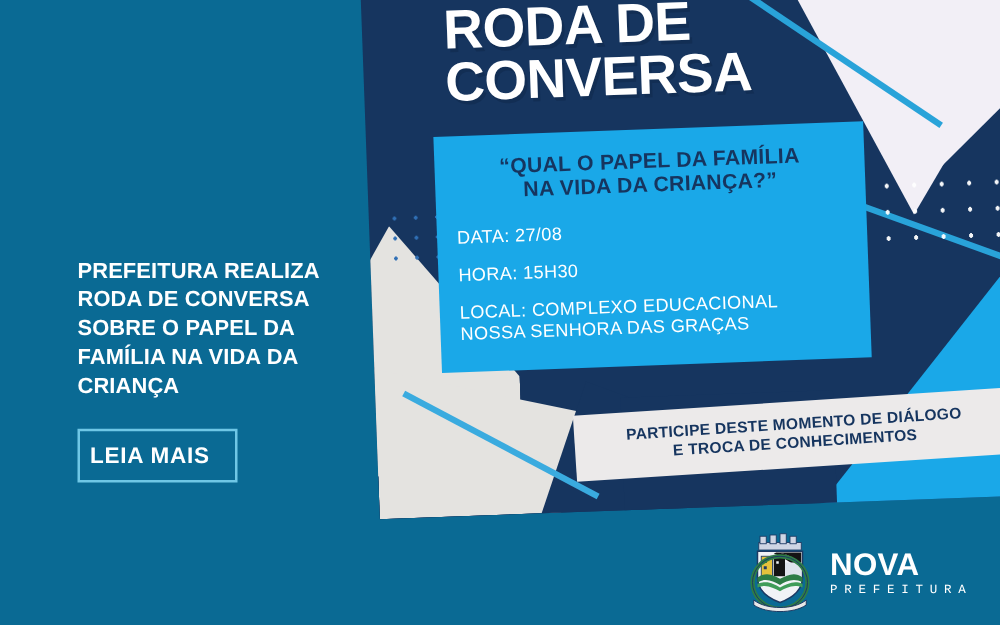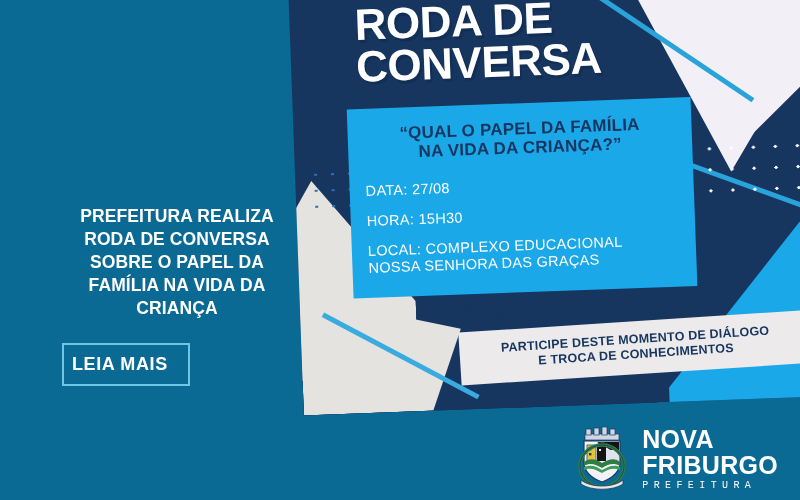--- a/index.html
+++ b/index.html
@@ -29,21 +29,20 @@
   }
   .headline {
     font-family: "Liberation Sans", sans-serif;
     font-weight: bold;
     font-size: 17.5px;
     line-height: 1.31;
     letter-spacing: 0.1px;
     color: #ffffff;
     text-transform: uppercase;
     margin: 0;
-    text-align: center;
   }
   .cta-btn {
     margin-top: 23px;
     display: inline-block;
     border: 2px solid #6fc7e6;
     color: #ffffff;
     font-weight: bold;
     font-size: 18px;
     letter-spacing: 0.6px;
     padding: 10px 20px 11px 8px;
@@ -354,18 +353,17 @@
       <path d="M11 36 C18 31 24 34 29 37 C35 34 41 31 47 36 L47 40 C40 36 34 39 29 42 C23 39 18 36 11 40 Z" fill="#2e7d46"></path>
       <path d="M11 41 C19 38 24 41 29 44 C35 41 40 38 47 41 L47 44 C40 41 34 44 29 47 C23 44 18 41 11 44 Z" fill="#3f9c58"></path>
 
       <ellipse cx="29" cy="40" rx="22" ry="21" fill="none" stroke="#2e7d46" stroke-width="3.4"></ellipse>
       <ellipse cx="29" cy="40" rx="22" ry="21" fill="none" stroke="#1d3a63" stroke-width="0.8"></ellipse>
 
       <path d="M8 54 C18 62 40 62 50 54 L50 58 C40 65 18 65 8 58 Z" fill="#e8e8e8" stroke="#1d3a63" stroke-width="0.8"></path>
     </svg>
     <div class="logo-words">
       <span class="logo-l1">NOVA</span>
-      <span class="logo-l2">FRIBURGO</span>
       <span class="logo-l3">PREFEITURA</span>
     </div>
   </div>
 
 </div>
 
 </body></html>

